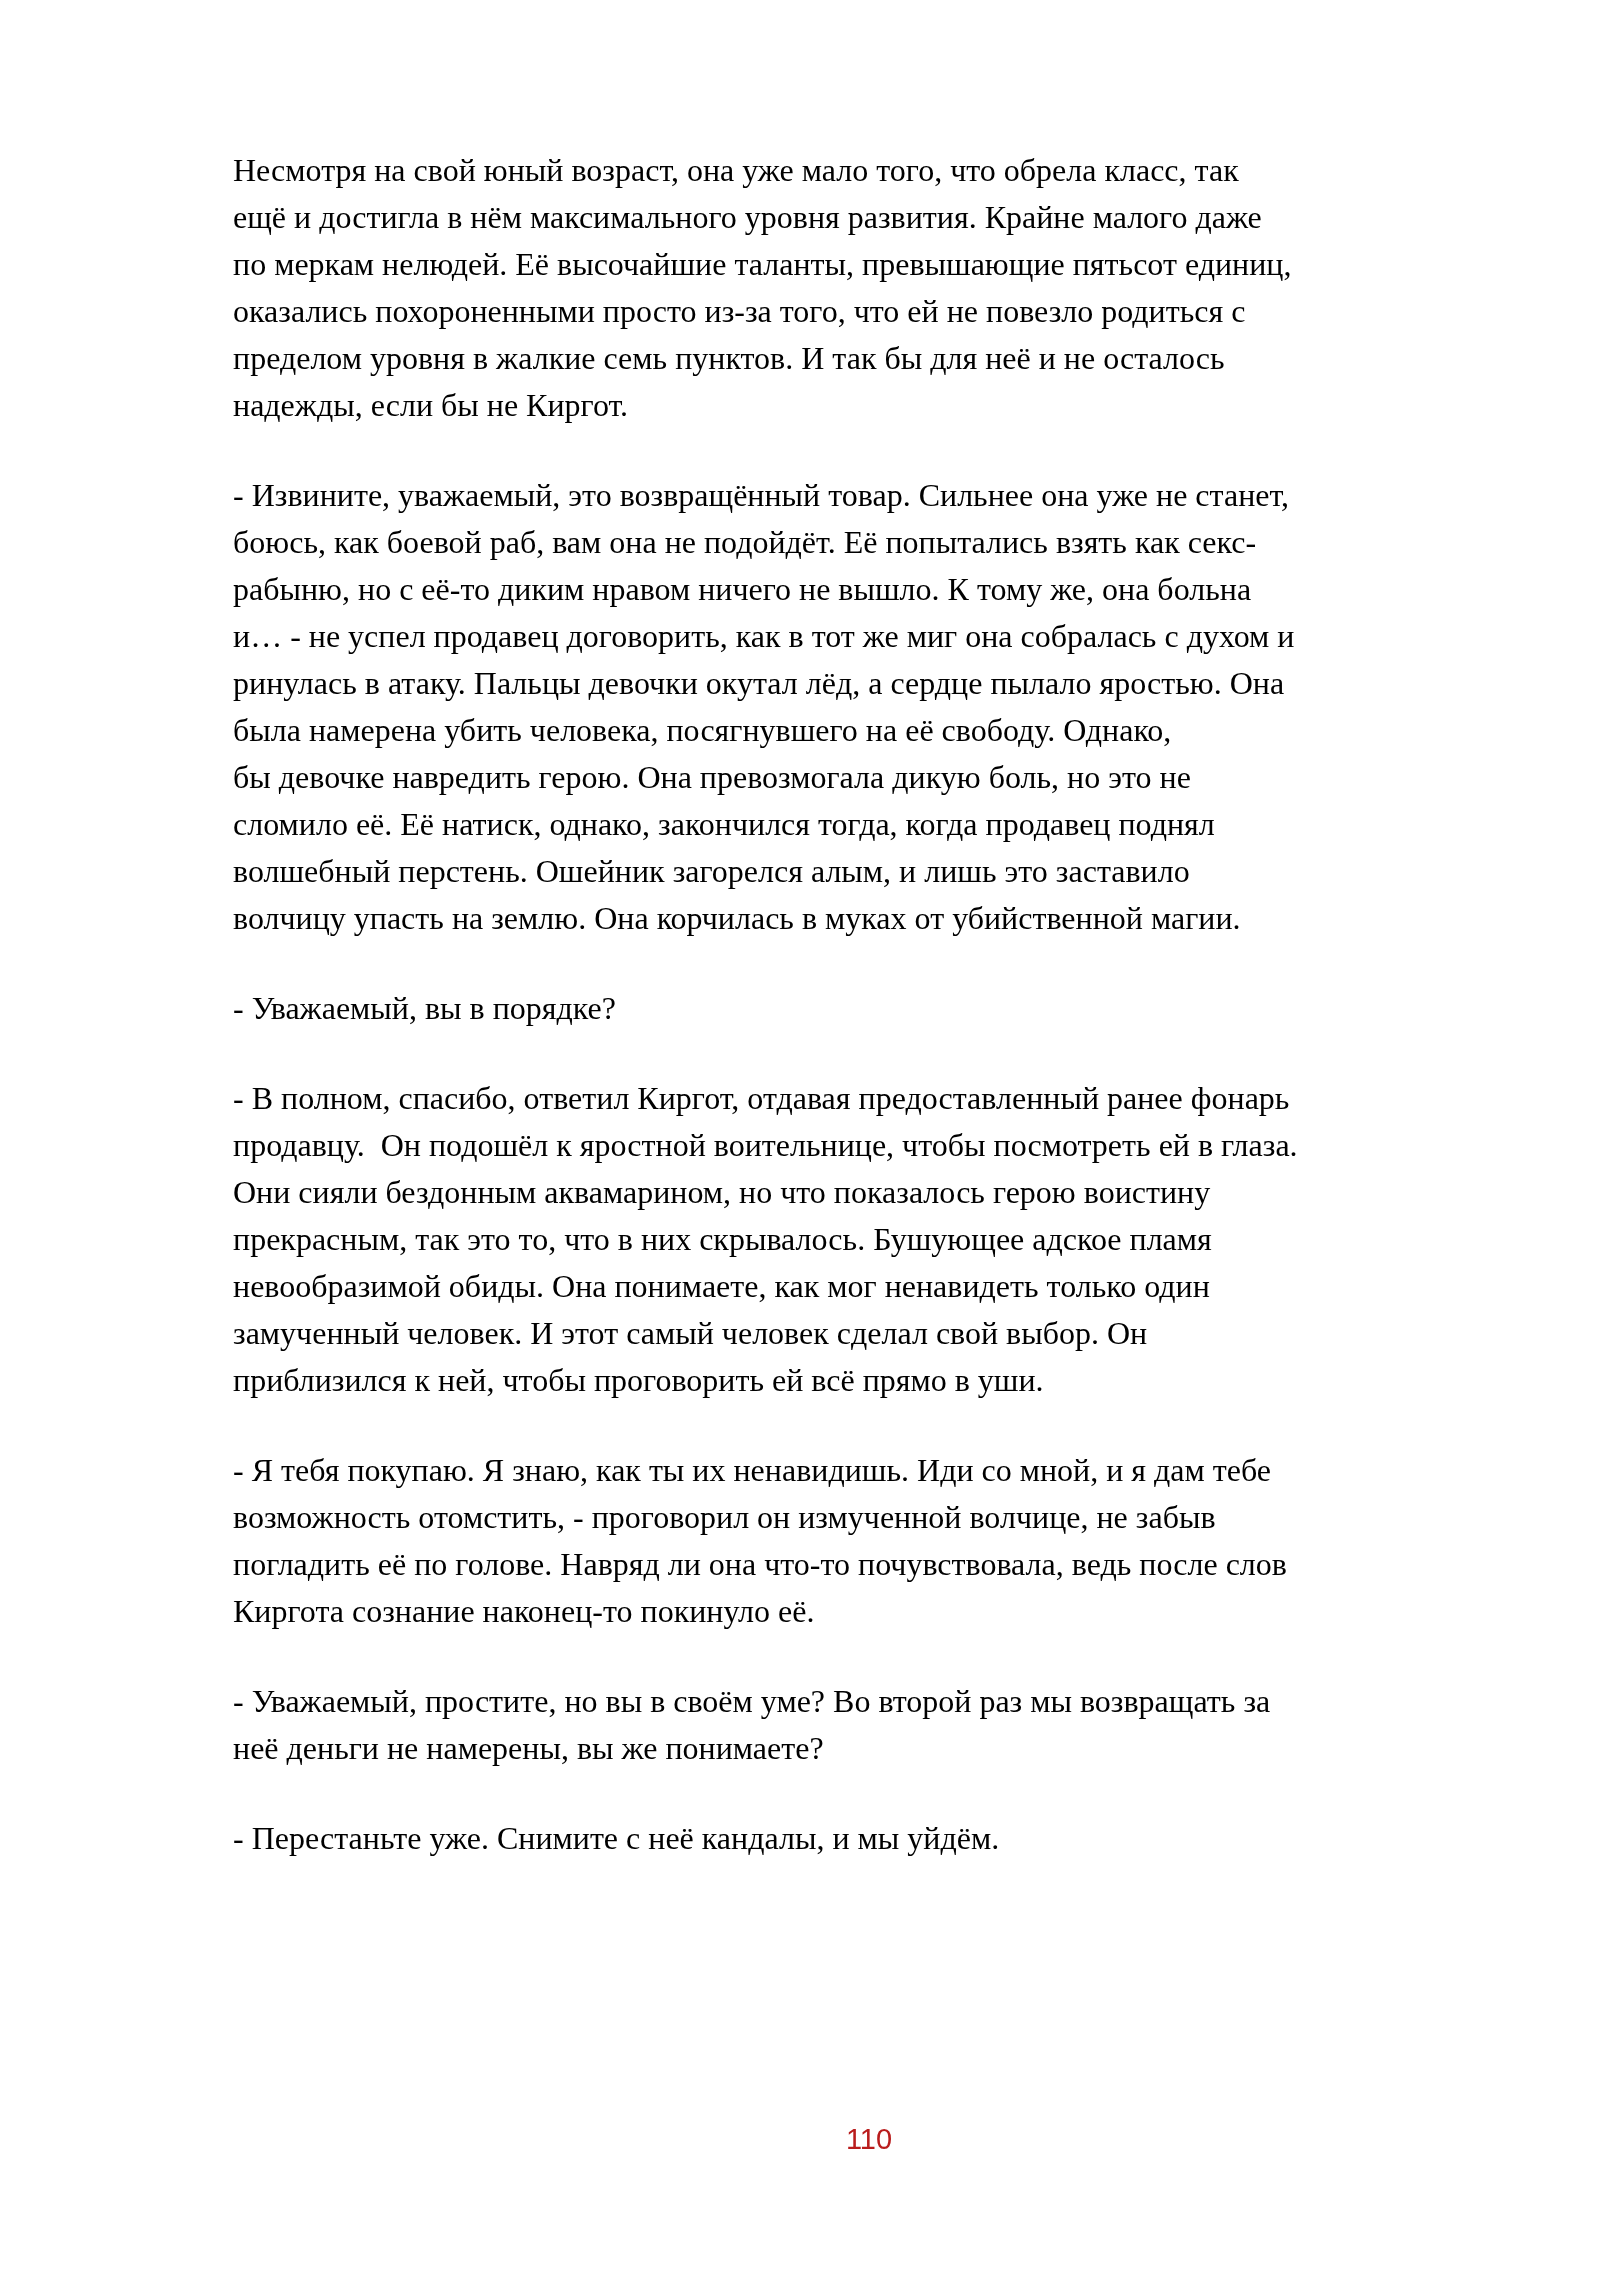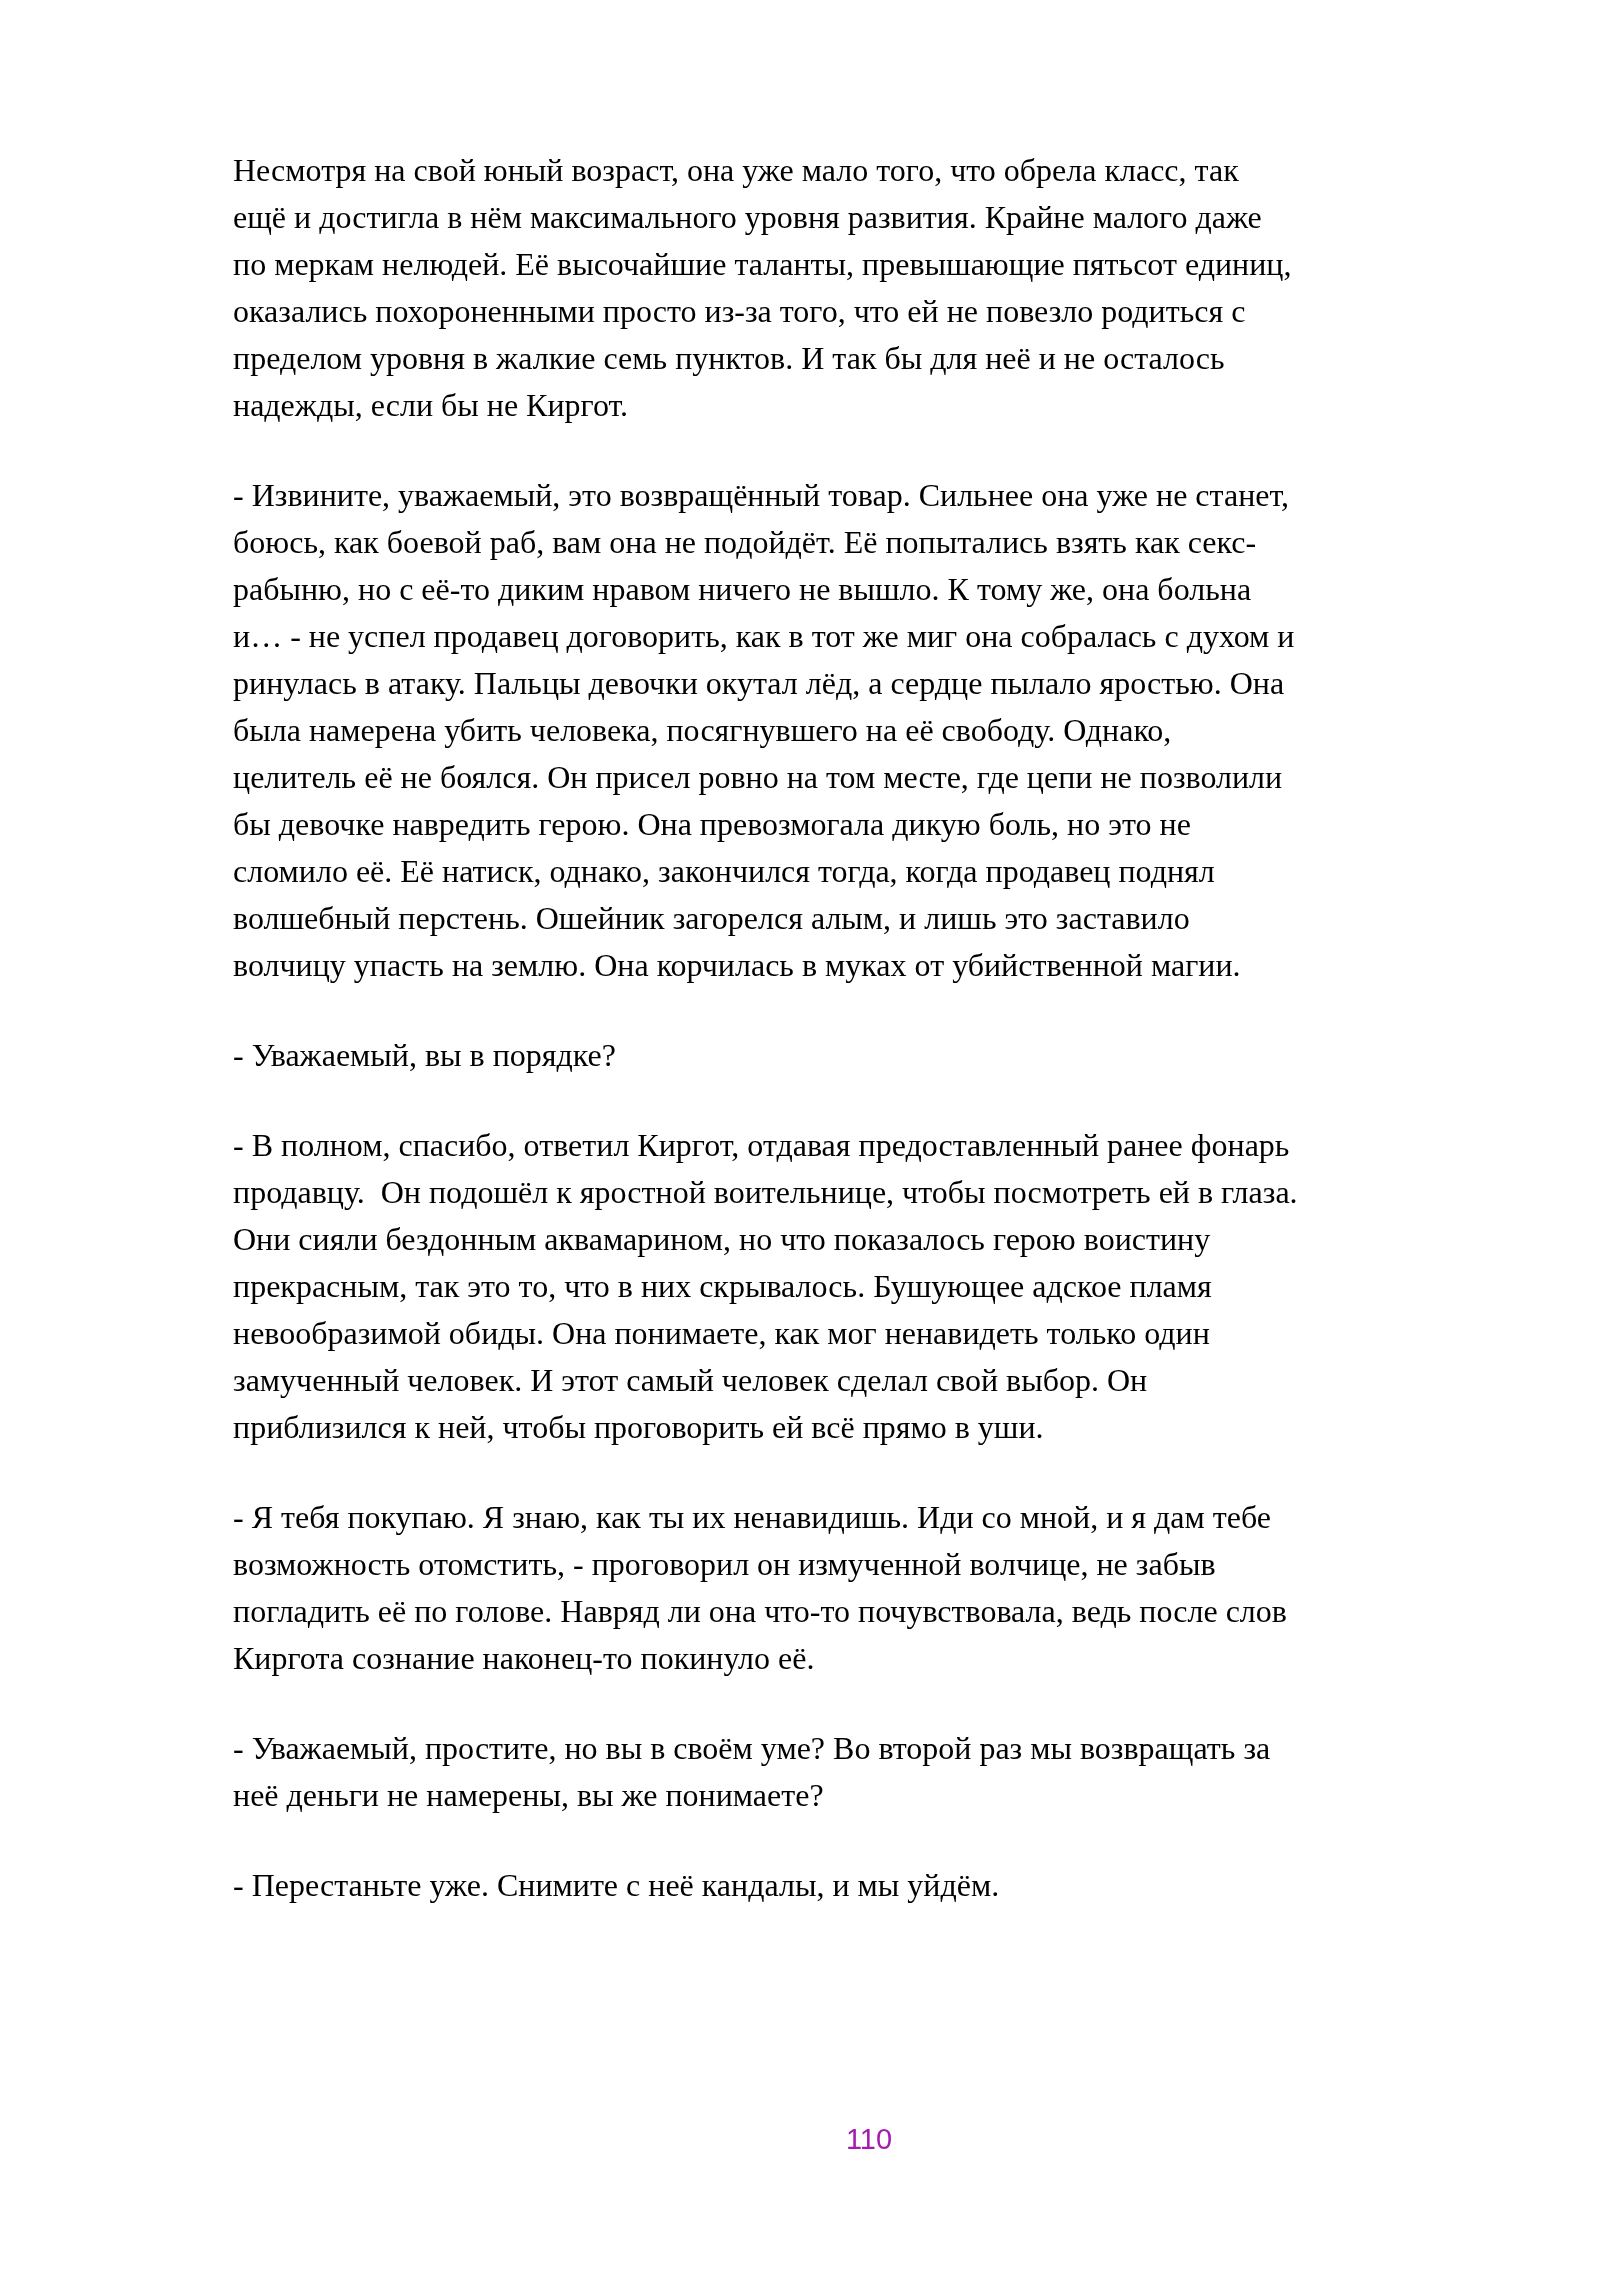--- a/index.html
+++ b/index.html
@@ -36,21 +36,21 @@
   }
   .footer {
     position: absolute;
     top: 2123px;
     left: 233px;
     width: 1272px;      
     text-align: center;
     font-family: "Liberation Sans", "DejaVu Sans", sans-serif;
     font-size: 29px;
     line-height: 33px;
-    color: #a21caf;
+    color: #b91c1c;
   }
 </style>
 </head>
 <body>
 
 <div class="page">
   <div class="text-body" id="text-body">
       <div class="paragraph">
         <div class="line">Несмотря на свой юный возраст, она уже мало того, что обрела класс, так</div>
         <div class="line">ещё и достигла в нём максимального уровня развития. Крайне малого даже</div>
@@ -59,21 +59,20 @@
         <div class="line">пределом уровня в жалкие семь пунктов. И так бы для неё и не осталось</div>
         <div class="line">надежды, если бы не Киргот.</div>
       </div>
       <div class="paragraph">
         <div class="line">- Извините, уважаемый, это возвращённый товар. Сильнее она уже не станет,</div>
         <div class="line">боюсь, как боевой раб, вам она не подойдёт. Её попытались взять как секс-</div>
         <div class="line">рабыню, но с её-то диким нравом ничего не вышло. К тому же, она больна</div>
         <div class="line">и… - не успел продавец договорить, как в тот же миг она собралась с духом и</div>
         <div class="line">ринулась в атаку. Пальцы девочки окутал лёд, а сердце пылало яростью. Она</div>
         <div class="line">была намерена убить человека, посягнувшего на её свободу. Однако,</div>
-        <div class="line">целитель её не боялся. Он присел ровно на том месте, где цепи не позволили</div>
         <div class="line">бы девочке навредить герою. Она превозмогала дикую боль, но это не</div>
         <div class="line">сломило её. Её натиск, однако, закончился тогда, когда продавец поднял</div>
         <div class="line">волшебный перстень. Ошейник загорелся алым, и лишь это заставило</div>
         <div class="line">волчицу упасть на землю. Она корчилась в муках от убийственной магии.</div>
       </div>
       <div class="paragraph">
         <div class="line">- Уважаемый, вы в порядке?</div>
       </div>
       <div class="paragraph">
         <div class="line">- В полном, спасибо, ответил Киргот, отдавая предоставленный ранее фонарь</div>

